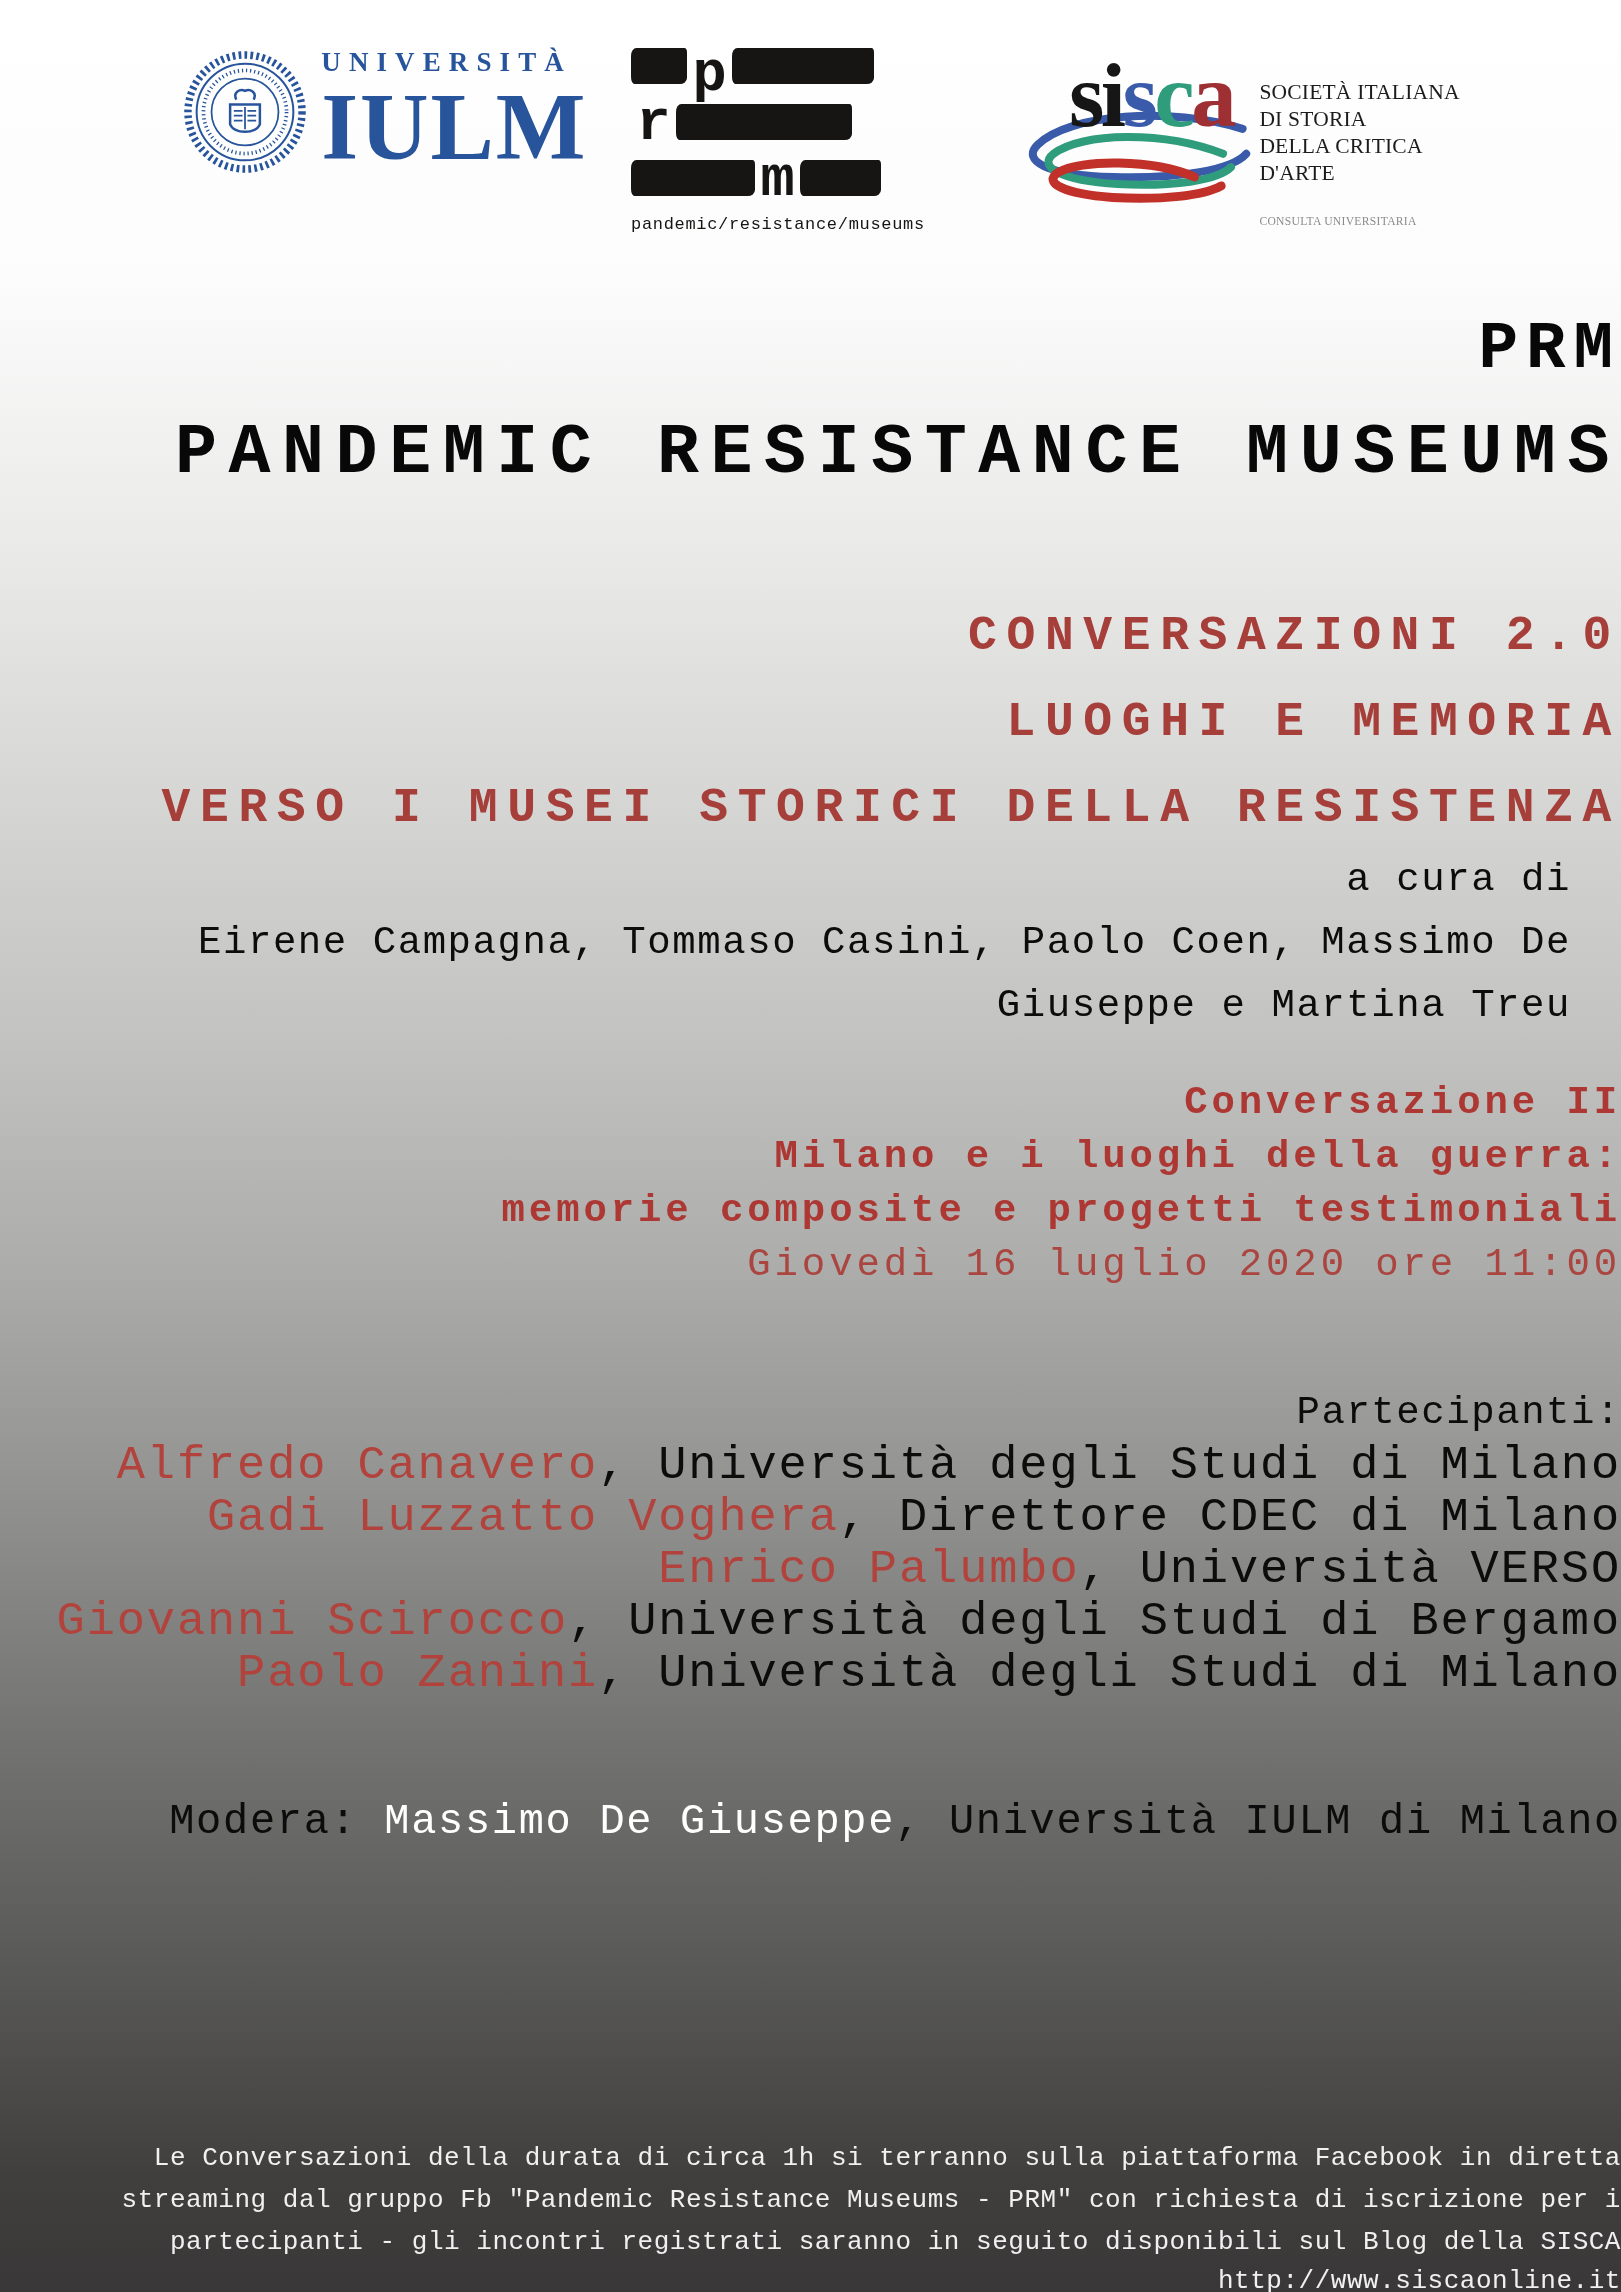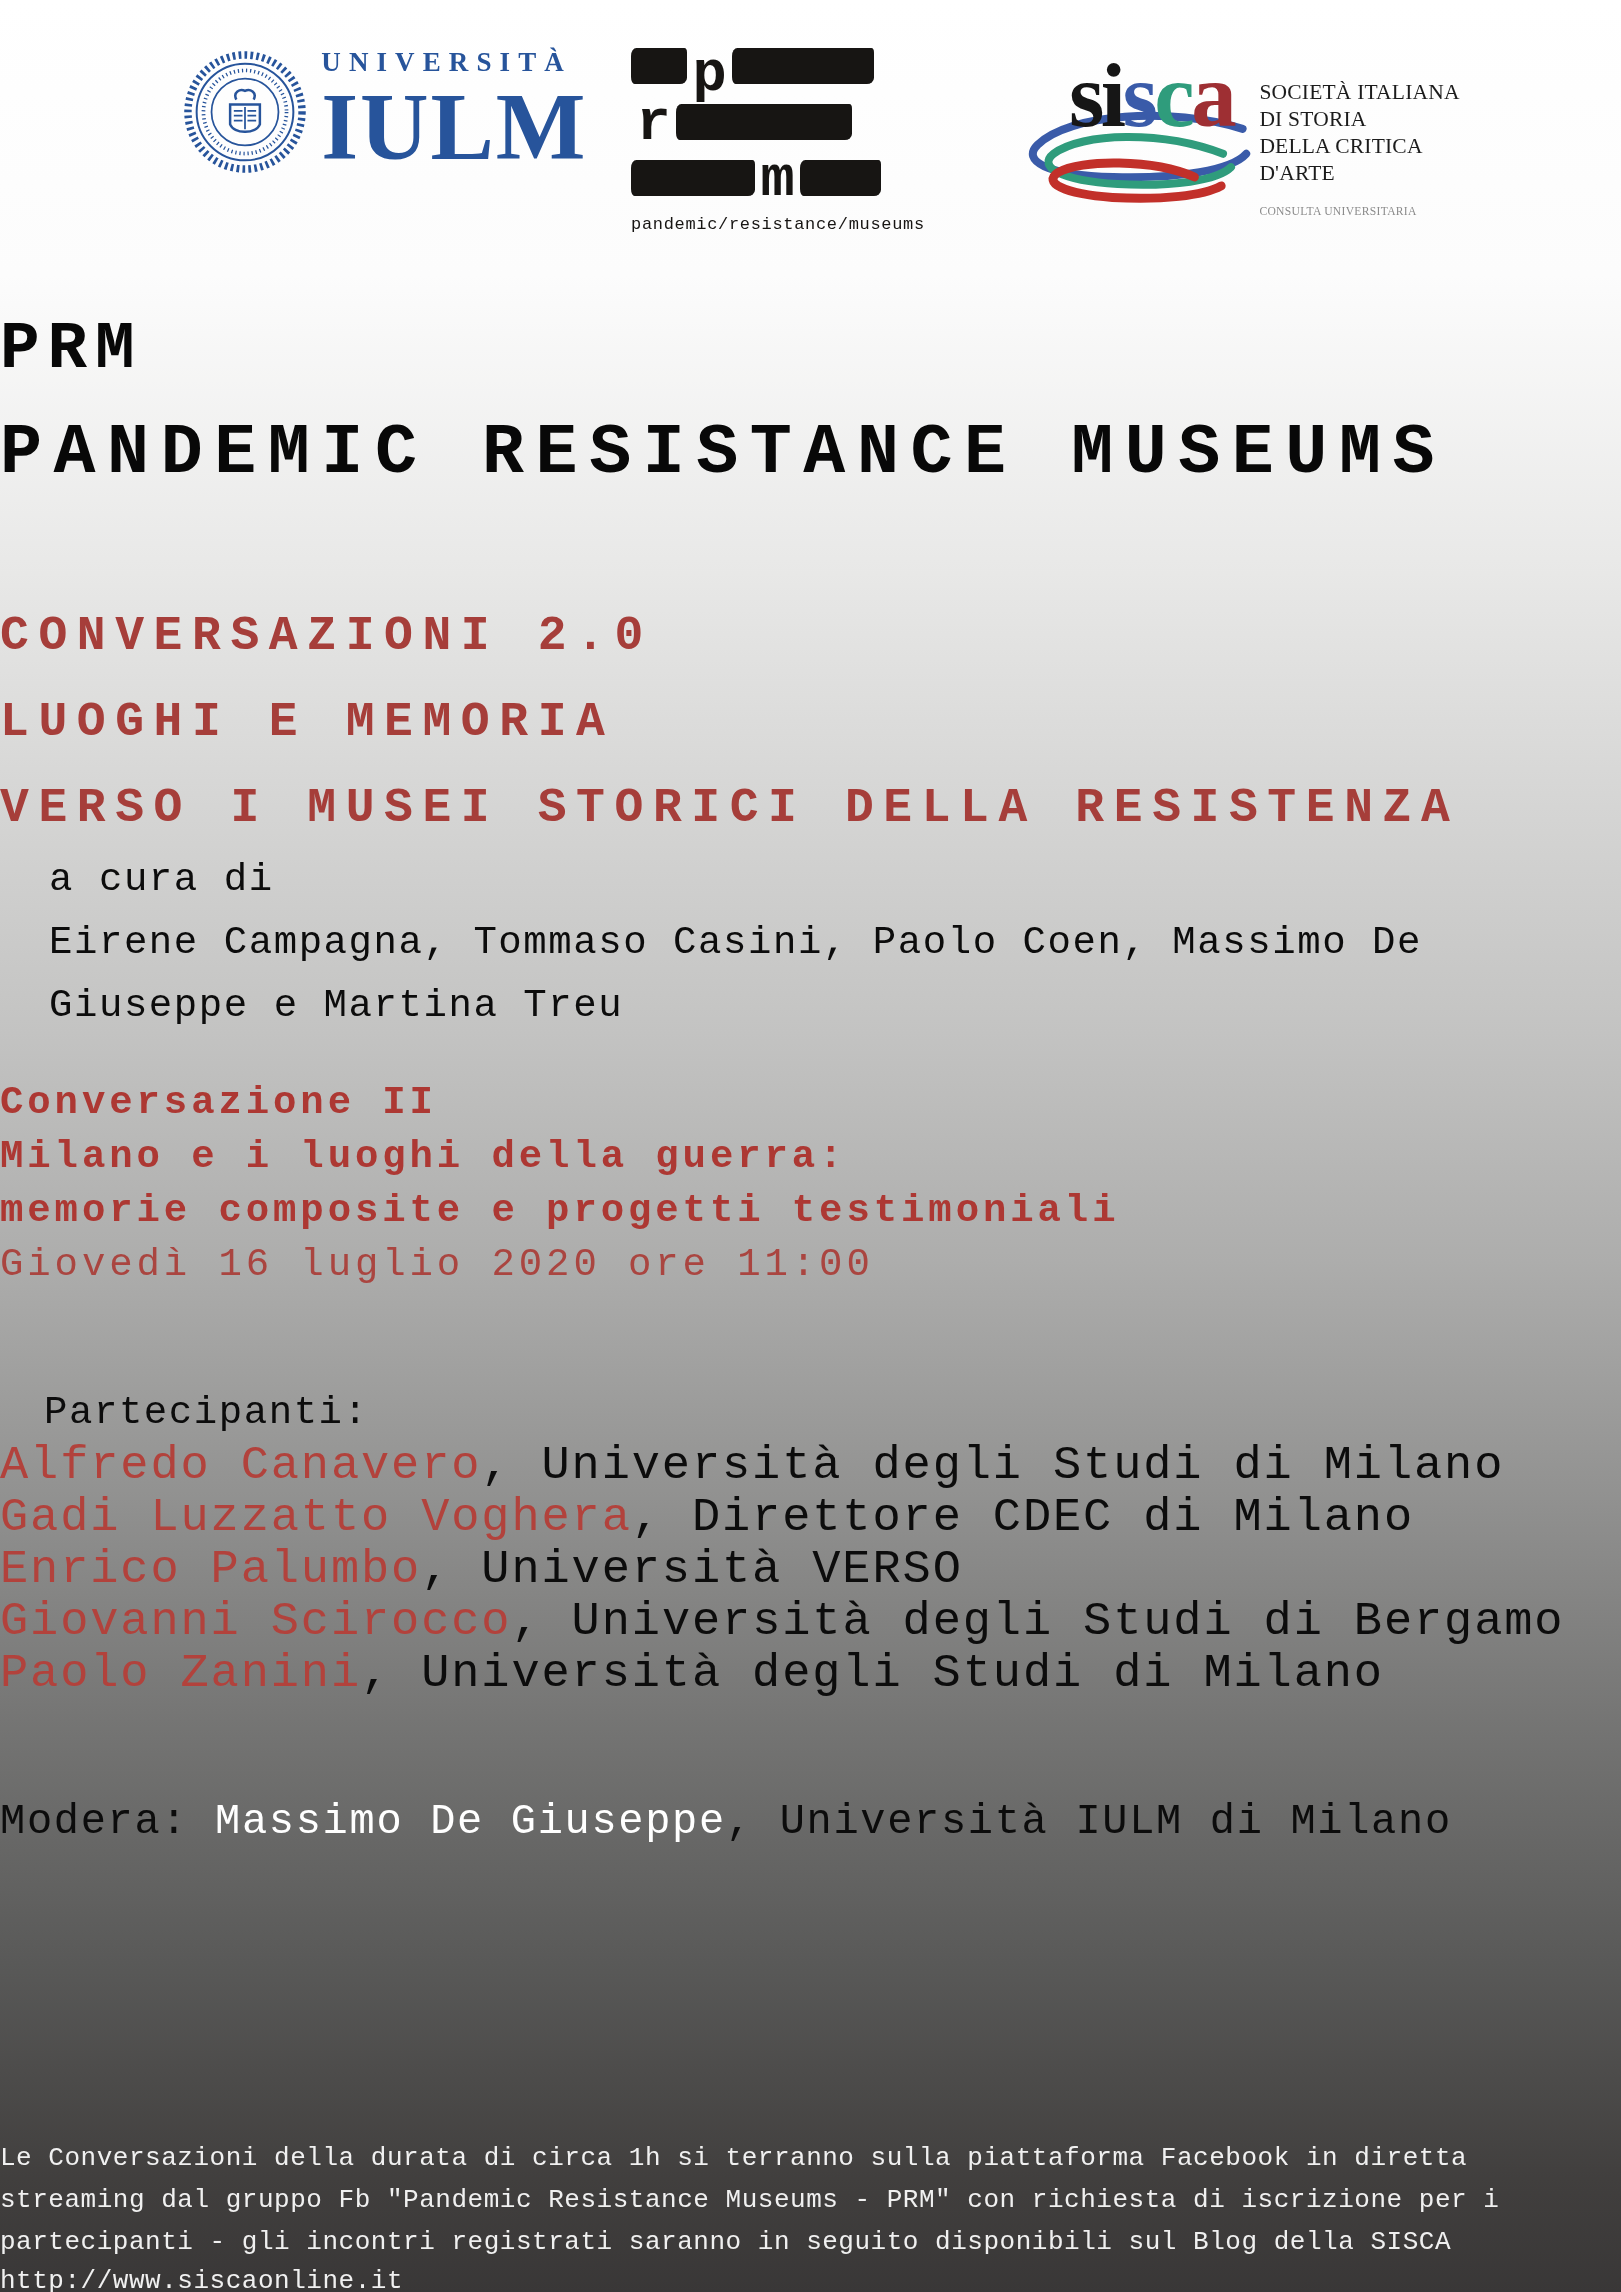--- a/index.html
+++ b/index.html
@@ -8,21 +8,21 @@
     position:relative;
     width:1621px; height:2293px;
     margin:0 auto;
     overflow:hidden;
     font-family:"Liberation Mono", monospace;
     background:linear-gradient(180deg,
       #ffffff 0%, #fcfcfc 12%, #e8e8e7 25%, #d9d9d8 33%,
       #c3c3c2 45%, #adadac 55%, #929291 65%, #757574 75%,
       #585857 86%, #413f3e 95%, #393737 100%);
   }
-  .center { text-align:left; }
+  .center { text-align:right; }
 
   
   .header { position:absolute; left:4px; top:0; width:100%; height:269px; }
 
   .iulm { position:absolute; left:179px; top:49px; display:flex; align-items:center; gap:14.3px; }
   .iulm-seal { width:124px; height:124px; }
   .iulm-text { font-family:"Liberation Serif", serif; line-height:1; }
   .iulm-line1 { font-size:27px; letter-spacing:0.30em; font-weight:bold; margin-bottom:3.6px; }
   .iulm-line2 { font-size:95px; font-weight:bold; letter-spacing:1.8px; }
 
@@ -32,21 +32,21 @@
   .prm-letter { font-family:"Liberation Mono", monospace; font-weight:bold; font-size:57px; line-height:0; padding:0 5.4px; }
   .prm-caption { margin-top:12.5px; font-size:17px; letter-spacing:0.04em; text-align:center; white-space:nowrap; }
 
   .sisca { position:absolute; left:1015px; top:43px; display:flex; }
   .sisca-left { position:relative; width:235px; height:179px; }
   .sisca-word { position:absolute; left:50px; top:7.2px; font-family:"Liberation Serif", serif;
                 font-weight:bold; font-size:91px; line-height:1; letter-spacing:-3.6px; }
   .sisca-arcs { position:absolute; left:0; top:68px; }
   .sisca-org { margin-left:5.4px; padding-top:36px; font-family:"Liberation Serif", serif;
                font-size:21.5px; line-height:27px; color:#1c1c1c; letter-spacing:0.2px; }
-  .sisca-sub { font-size:11.6px; color:#8b8b8b; margin-top:11px; letter-spacing:0.3px; }
+  .sisca-sub { font-size:11.6px; color:#8b8b8b; margin-top:21px; letter-spacing:0.3px; }
 
   
   .block { position:absolute; left:0; width:100%; }
   .title-acronym { top:312px; font-size:66px; font-weight:bold; letter-spacing:0.12em; color:#080808; }
   .title-full    { top:414px; font-size:70px; font-weight:bold; letter-spacing:0.165em; white-space:nowrap; color:#080808; }
 
   .series { top:593px; font-size:48px; font-weight:bold; letter-spacing:0.2em; line-height:86px; }
 
   .curators { top:849px; font-size:39px; line-height:63px; letter-spacing:0.04em; color:#0c0c0c;
               width:1522px; left:49px; }

